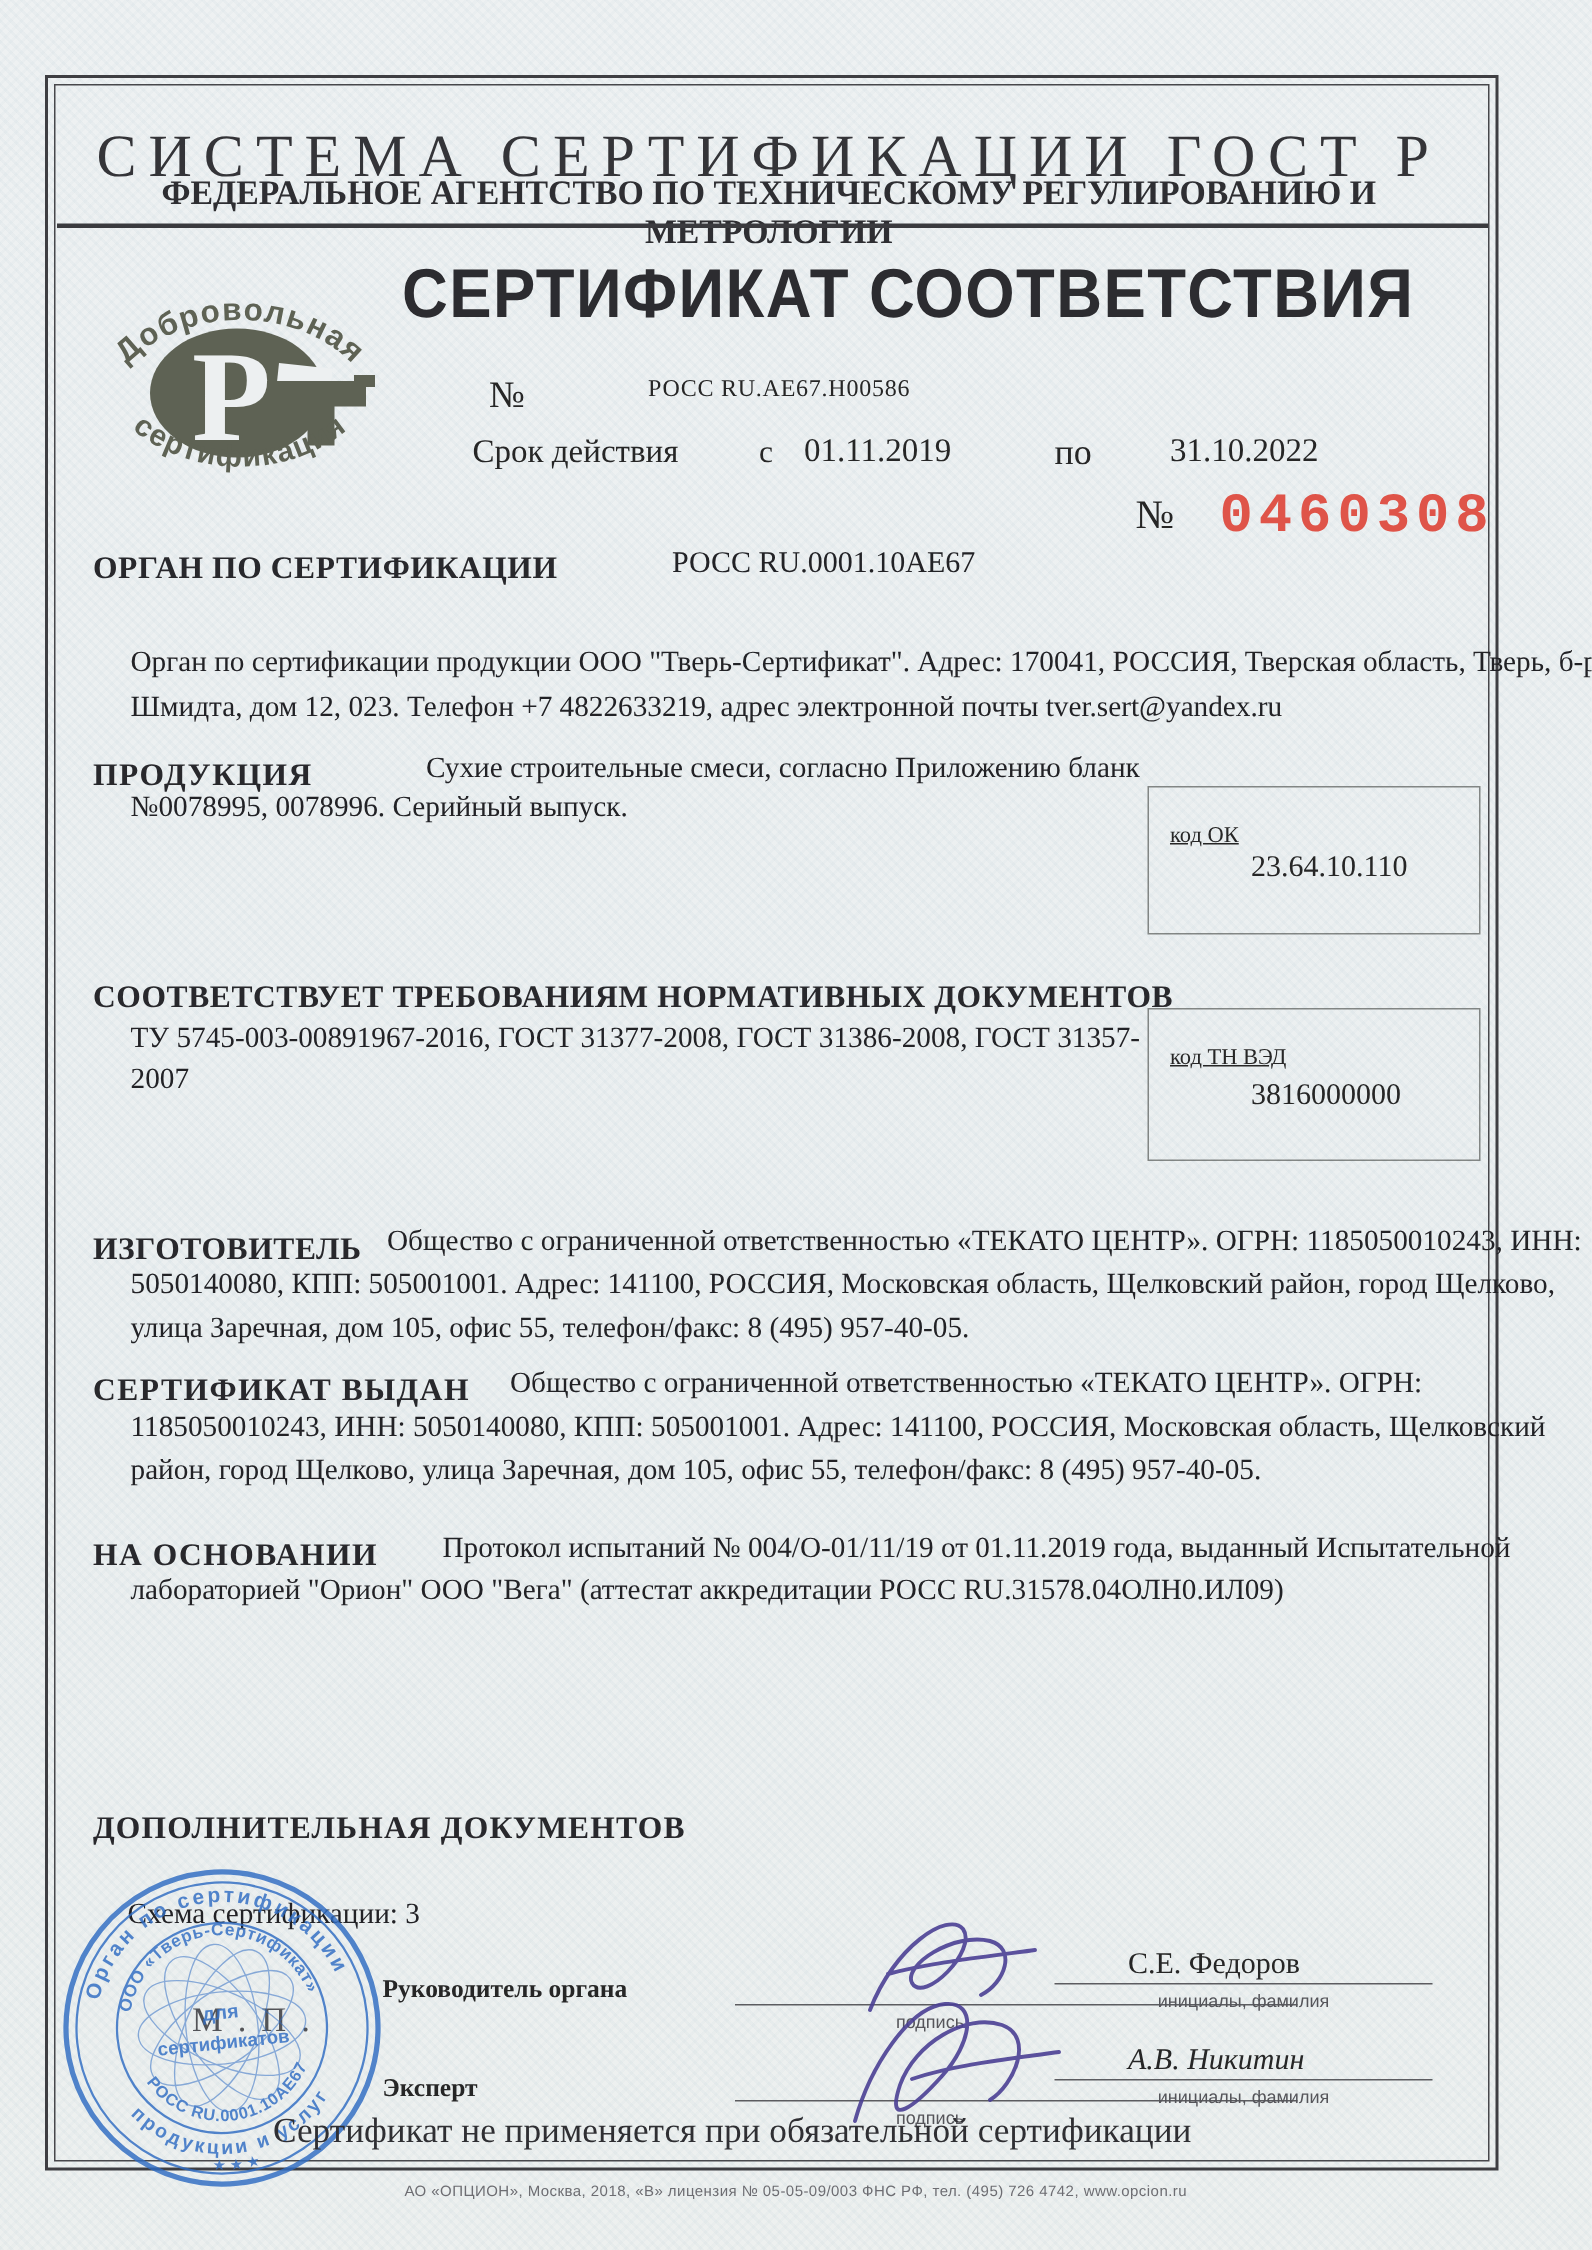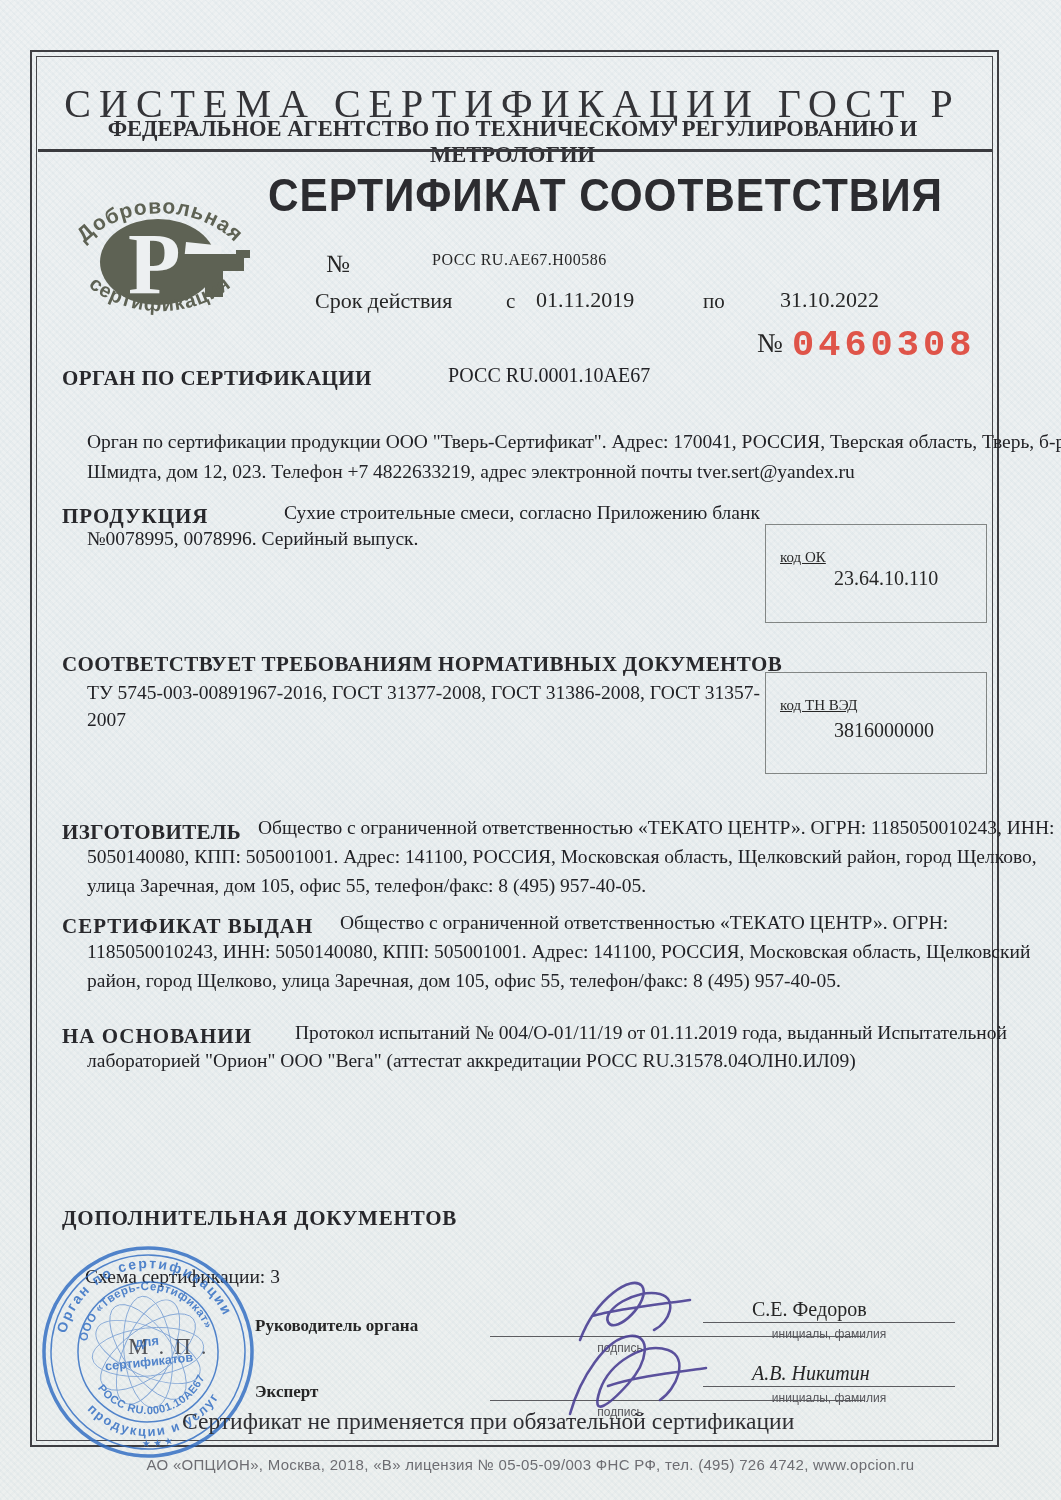--- a/index.html
+++ b/index.html
@@ -4,52 +4,52 @@
 <style>
   html,body{margin:0;padding:0;}
   body{width:1061px;height:1500px;position:relative;overflow:hidden;
        font-family:"Liberation Serif",serif;color:#262626;
        background-color:#edf0f1;
        background-image:
          repeating-linear-gradient(45deg, rgba(150,180,195,0.07) 0 2px, transparent 2px 5px),
          repeating-linear-gradient(-45deg, rgba(150,180,195,0.05) 0 2px, transparent 2px 5px),
          linear-gradient(180deg,#eef1f2 0%,#ebeff0 60%,#edf0ef 100%);}
   .abs{position:absolute;}
-  .mono{font-family:"Liberation Mono",monospace;}
+  .mono{font-family:"Liberation Mono",monospace;margin-left:21px;}
   
   .frame{left:30px;top:50px;width:965px;height:1393px;border:2.5px solid #3e3e42;}
   .frame-inner{position:absolute;left:4px;top:4px;right:4px;bottom:4px;border:1.5px solid #47474b;}
   .hdr-divider{left:38px;top:149px;width:954px;height:2.5px;background:#3a3a3e;}
   
   .sys-title{left:30px;top:80px;width:965px;text-align:center;font-size:40px;letter-spacing:8px;color:#343438;}
   .agency{left:30px;top:116px;width:965px;text-align:center;font-size:23px;font-weight:bold;letter-spacing:0px;color:#2e2e32;transform:scaleX(0.98);}
   .doc-title{left:268px;top:168px;font-family:"Liberation Sans",sans-serif;font-weight:bold;font-size:46px;color:#2c2c30;letter-spacing:1px;transform:scaleX(.92);transform-origin:left top;white-space:nowrap;}
   .num-label{left:326px;top:250px;font-size:25px;}
   .num-value{left:432px;top:251px;font-size:16px;letter-spacing:0.5px;}
   .validity-label{left:315px;top:288px;font-size:22px;font-weight:normal;text-align:center;}
   .from-label{left:506px;top:289px;font-size:21px;}
   .from-date{left:536px;top:287px;font-size:22px;}
-  .to-label{left:703px;top:289px;font-size:21px;}
+  .to-label{left:703px;top:289px;font-size:24px;}
   .to-date{left:780px;top:287px;font-size:22px;}
   .blank-no-label{left:757px;top:328px;font-size:27px;}
   .blank-no-value{left:792px;top:324px;font-size:37px;font-weight:bold;letter-spacing:4px;color:#df5449;}
   
   .sec-label{font-weight:bold;font-size:21px;letter-spacing:0.4px;color:#28282c;white-space:nowrap;}
   .body-line{font-size:19.5px;color:#222226;white-space:nowrap;}
   .code-box{border:1.5px solid rgba(75,78,75,0.65);background:transparent;}
   .code-label{position:absolute;left:14px;top:24px;font-size:15px;text-decoration:underline;}
   .code-value{position:absolute;left:68px;top:42px;font-size:20px;}
   
   .role{font-weight:bold;font-size:17px;white-space:nowrap;}
   .sig-line{border-bottom:1.5px solid #5c5c60;}
   .small-cap{font-family:"Liberation Sans",sans-serif;font-size:12px;color:#55555a;}
   .person{font-size:20px;white-space:nowrap;}
   .mp{font-size:23px;letter-spacing:10px;color:rgba(45,45,50,0.8);}
   .disclaimer{font-size:23.5px;color:#2f2f33;white-space:nowrap;}
-  .print-info{left:0;top:1456px;width:1061px;text-align:center;font-family:"Liberation Sans",sans-serif;font-size:15px;color:#6d6d72;letter-spacing:0.3px;}
+  .print-info{left:0;top:1456px;width:1061px;text-align:center;font-family:"Liberation Sans",sans-serif;font-size:10px;color:#6d6d72;letter-spacing:0.3px;}
 </style>
 </head>
 <body>
 
 <div class="abs frame">
   <div class="frame-inner"></div>
 </div>
 
 <div class="abs sys-title">СИСТЕМА СЕРТИФИКАЦИИ ГОСТ Р</div>
 <div class="abs agency">ФЕДЕРАЛЬНОЕ АГЕНТСТВО ПО ТЕХНИЧЕСКОМУ РЕГУЛИРОВАНИЮ И МЕТРОЛОГИИ</div>

